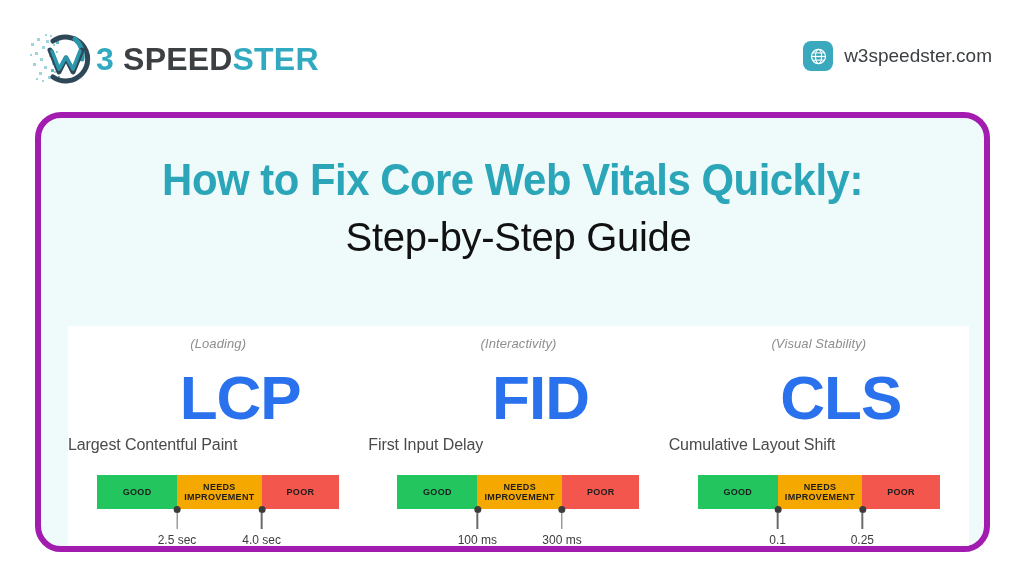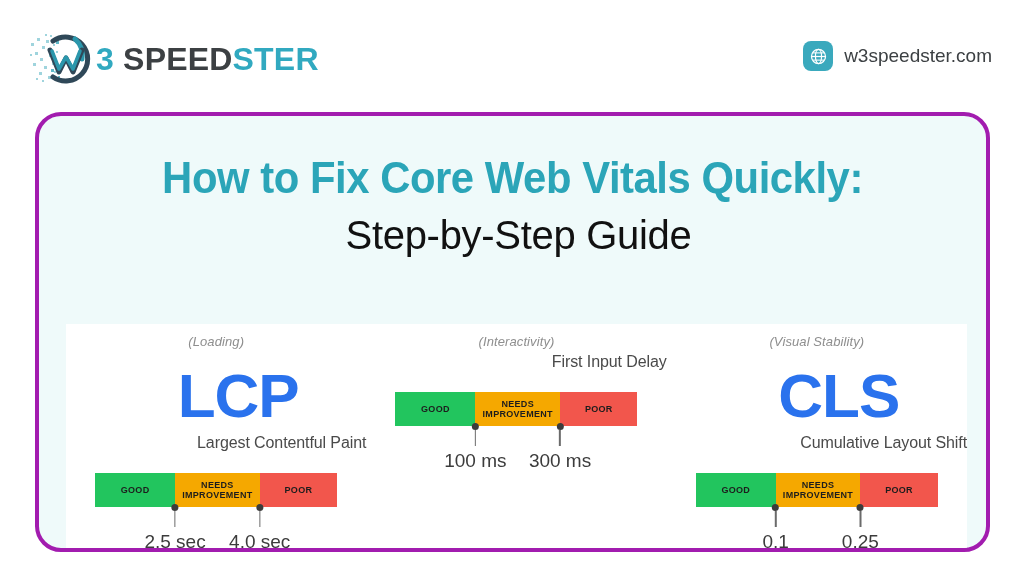--- a/index.html
+++ b/index.html
@@ -74,21 +74,21 @@
     font-family: "Liberation Sans", sans-serif;
   }
 
   
   .panel {
     position: absolute;
     left: 35px;
     top: 112px;
     width: 955px;
     height: 440px;
-    border: 4px solid #a21caf;
+    border: 6px solid #a21caf;
     border-radius: 26px;
     background: #effafa;
     overflow: hidden;
   }
 
   .title-wrap {
     position: absolute;
     top: 38px;
     left: 0;
     width: 100%;
@@ -144,21 +144,21 @@
     font-size: 62px;
     font-weight: bold;
     color: #2a72ed;
     letter-spacing: -1px;
     line-height: 1.08;
     margin-top: 14px;
     margin-left: 44px;
   }
 
   .metric-fullname {
-    text-align: right;
+    text-align: left;
     font-size: 16px;
     color: #4a4a4a;
     margin-top: 4px;
     letter-spacing: -0.1px;
   }
 
   
   .bar-area {
     margin-top: 21px;
     position: relative;
@@ -216,21 +216,21 @@
   }
 
   .tick-line {
     width: 1.5px;
     height: 16px;
     background: #6b6b6b;
   }
 
   .tick-label {
     margin-top: 4px;
-    font-size: 19px;
+    font-size: 12px;
     color: #3c3c3c;
     white-space: nowrap;
   }
 </style>
 </head>
 <body>
 
 <div class="header">
 
   <div class="logo-block">
@@ -322,20 +322,21 @@
             <span class="tick-dot"></span>
             <span class="tick-line"></span>
             <span class="tick-label">4.0 sec</span>
           </div>
         </div>
       </div>
     </div>
 
     <div class="metric">
       <div class="metric-category">(Interactivity)</div>
+      <div class="metric-acronym">FID</div>
       <div class="metric-fullname">First Input Delay</div>
       <div class="bar-area">
         <div class="bar">
           <div class="seg seg-good" style="width:33%">GOOD</div>
           <div class="seg seg-needs" style="width:35%">NEEDS IMPROVEMENT</div>
           <div class="seg seg-poor" style="width:32%">POOR</div>
         </div>
         <div class="ticks">
           <div class="tick" style="left:33%">
             <span class="tick-dot"></span>

